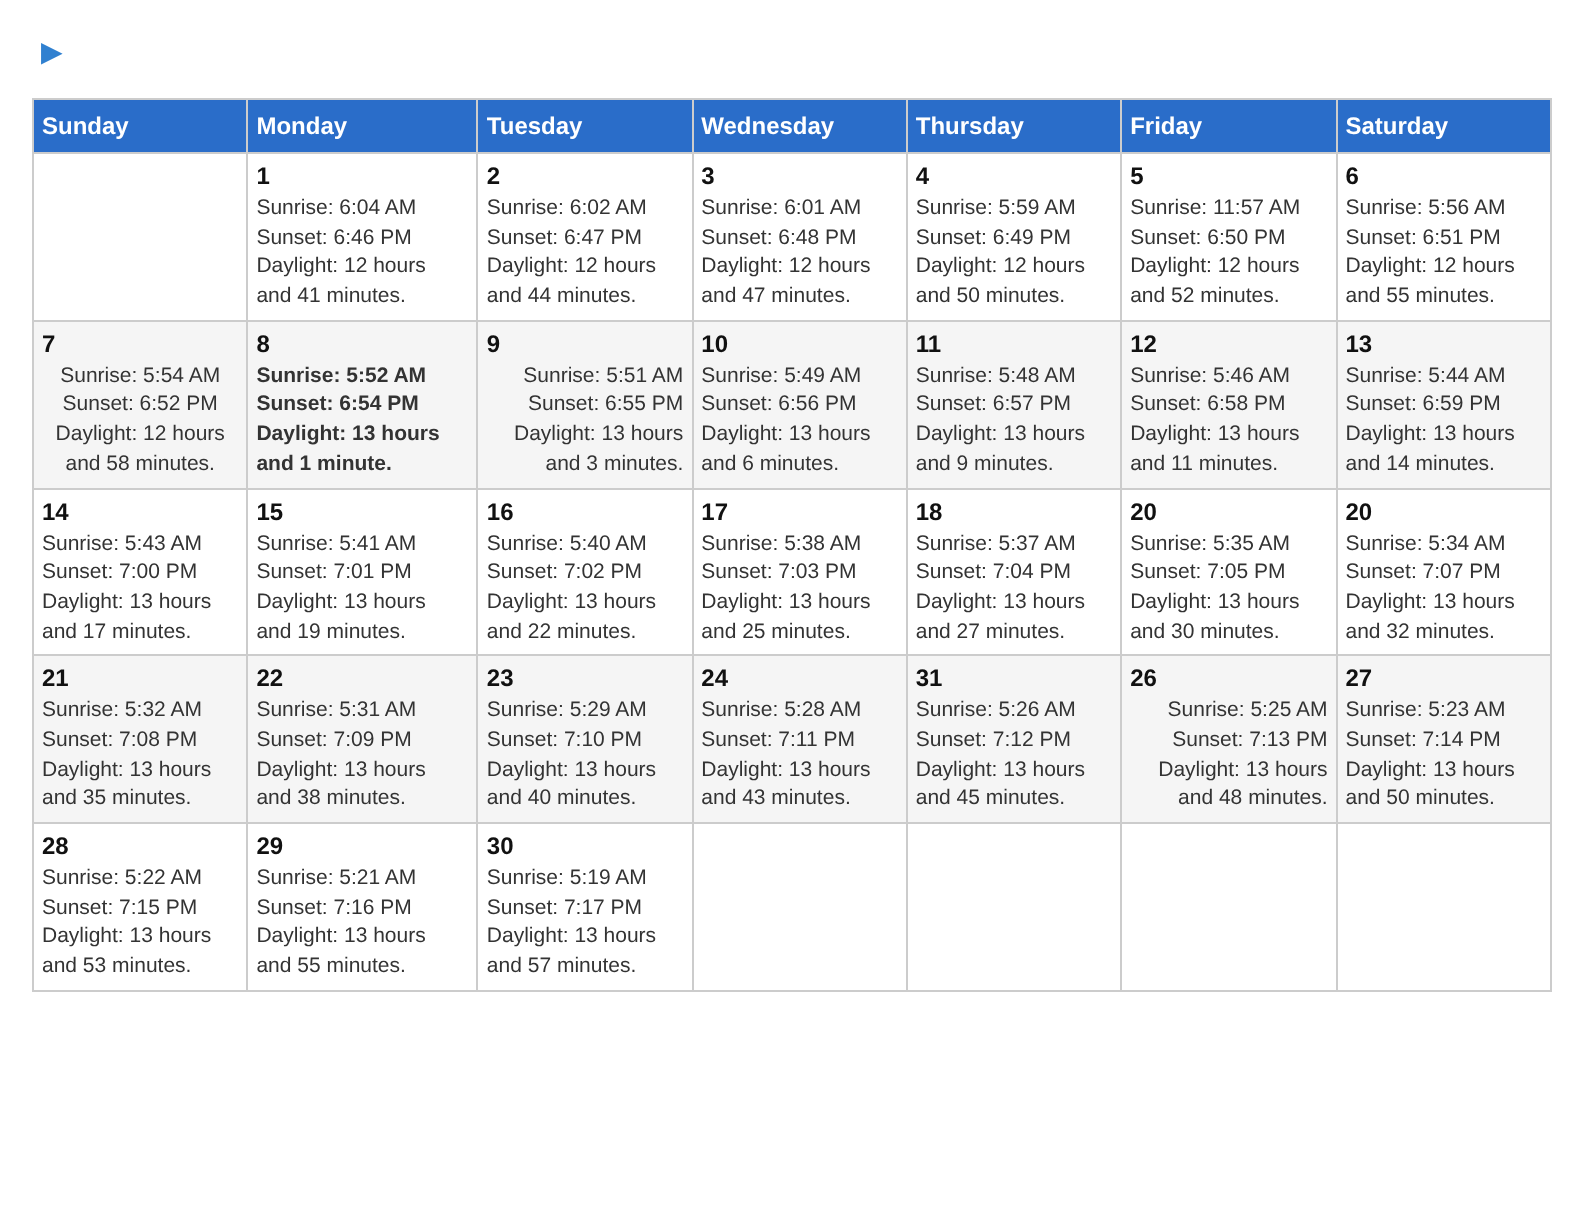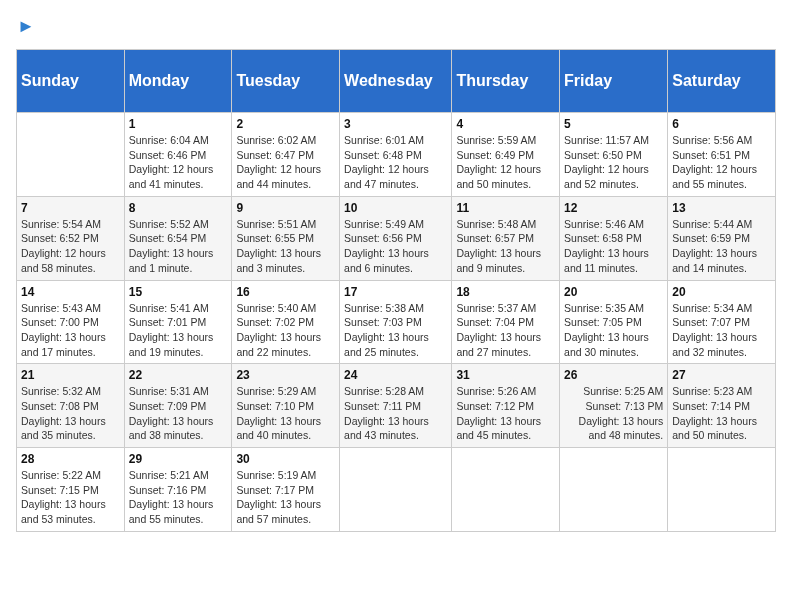--- a/index.html
+++ b/index.html
@@ -35,23 +35,23 @@
       color: #333;
     }
     table {
       width: 100%;
       border-collapse: collapse;
       font-size: 11px;
     }
     thead tr th {
       background-color: #2a6dc9;
       color: #fff;
-      padding: 22px 4px;
+      padding: 6px 4px;
       text-align: left;
-      font-size: 16px;
+      font-size: 12px;
       font-weight: bold;
       border: 1px solid #ccc;
     }
     tbody tr td {
       border: 1px solid #ccc;
       vertical-align: top;
       padding: 4px;
       min-height: 70px;
       height: 80px;
     }
@@ -165,35 +165,35 @@
           <span class="day-num">6</span>
           <div class="day-info" style="white-space: pre-line;">Sunrise: 5:56 AM
 Sunset: 6:51 PM
 Daylight: 12 hours
 and 55 minutes.</div>
         </td>
       </tr>
       <tr>
         <td>
           <span class="day-num">7</span>
-          <div class="day-info" style="white-space: pre-line;">Sunrise: 5:54 AM
+          <div class="day-info" style="white-space: pre-line; text-align: center;">Sunrise: 5:54 AM
 Sunset: 6:52 PM
 Daylight: 12 hours
 and 58 minutes.</div>
         </td>
         <td>
           <span class="day-num">8</span>
-          <div class="day-info" style="white-space: pre-line;">Sunrise: 5:52 AM
+          <div class="day-info" style="white-space: pre-line; font-weight: bold;">Sunrise: 5:52 AM
 Sunset: 6:54 PM
 Daylight: 13 hours
 and 1 minute.</div>
         </td>
         <td>
           <span class="day-num">9</span>
-          <div class="day-info" style="white-space: pre-line;">Sunrise: 5:51 AM
+          <div class="day-info" style="white-space: pre-line; text-align: right;">Sunrise: 5:51 AM
 Sunset: 6:55 PM
 Daylight: 13 hours
 and 3 minutes.</div>
         </td>
         <td>
           <span class="day-num">10</span>
           <div class="day-info" style="white-space: pre-line;">Sunrise: 5:49 AM
 Sunset: 6:56 PM
 Daylight: 13 hours
 and 6 minutes.</div>

